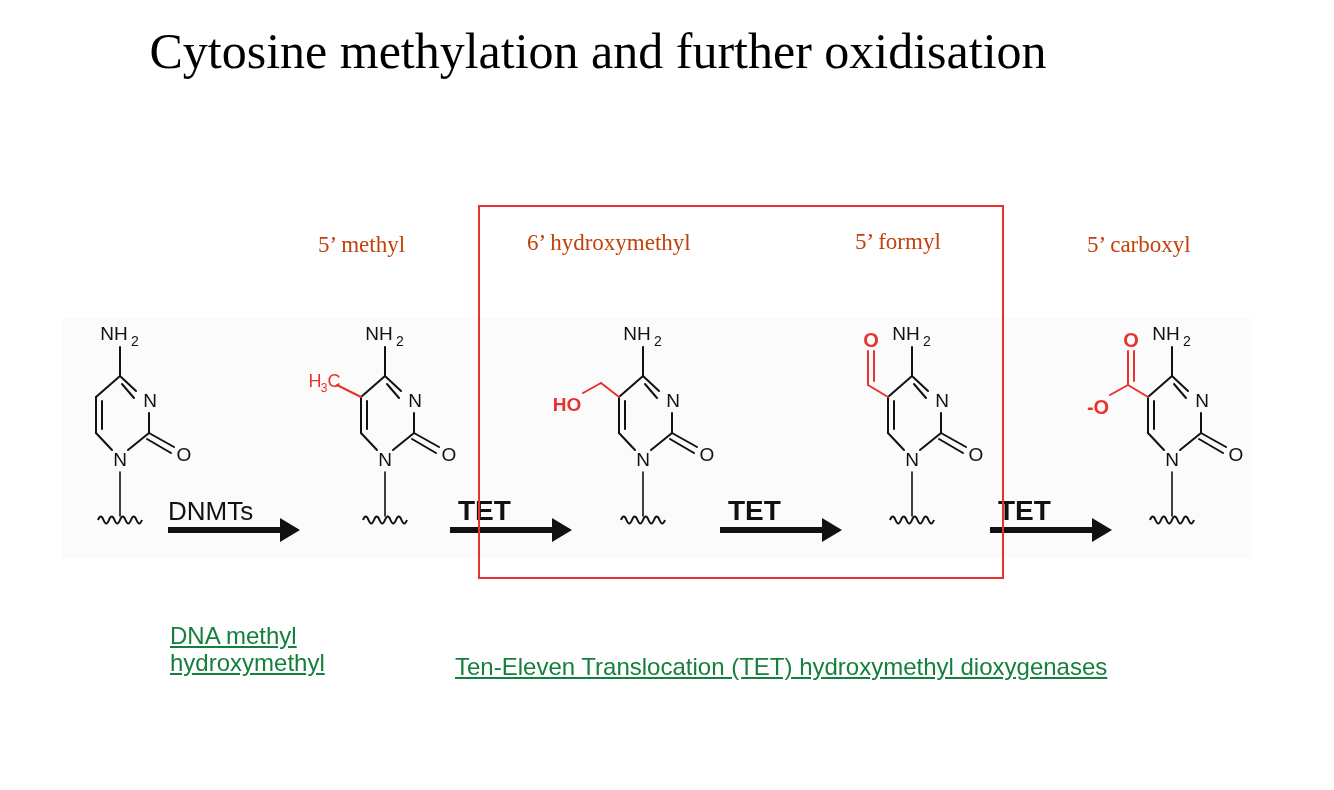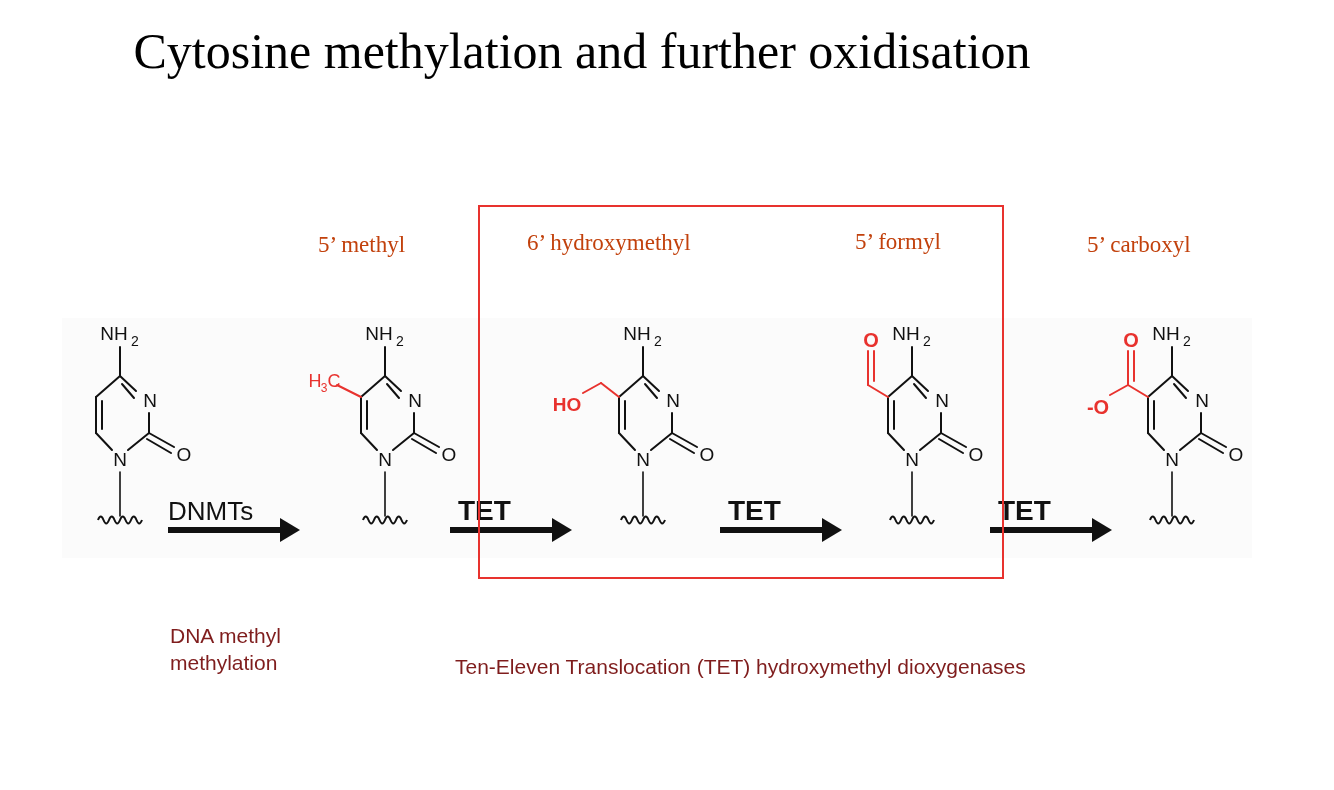--- a/index.html
+++ b/index.html
@@ -1,28 +1,28 @@
 <!DOCTYPE html>
 <html><head>
 <meta charset="utf-8">
 <style>
   html, body { margin: 0; padding: 0; background: #ffffff; }
   body { width: 1334px; height: 790px; position: relative; overflow: hidden; }
   .title {
-    position: absolute; left: 0; width: 1164px; top: 22px;
+    position: absolute; left: 16px; width: 1164px; top: 22px;
     text-align: center; font-family: "Liberation Serif", "DejaVu Serif", serif;
     font-size: 50px; color: #000;
   }
   .label-red {
     position: absolute; font-family: "Liberation Serif", "DejaVu Serif", serif;
     font-size: 23px; color: #c2410c; white-space: nowrap;
   }
   .caption {
     position: absolute; font-family: "Liberation Sans", "DejaVu Sans", sans-serif;
-    font-size: 21px; color: #7f1d1d; line-height: 27px;
+    font-size: 24px; color: #15803d; line-height: 27px; text-decoration: underline;
   }
   .scheme-bg {
     position: absolute; left: 62px; top: 318px; width: 1190px; height: 240px;
     background: #fbfbfb;
   }
   svg.scheme { position: absolute; left: 0; top: 0; }
   .highlight-box {
     position: absolute; left: 478px; top: 205px; width: 526px; height: 374px;
     border: 2px solid #e8322e; box-sizing: border-box;
   }
@@ -176,15 +176,15 @@
       <rect x="990" y="527" width="108" height="6" fill="#111"></rect>
       <polygon points="1092,518 1112,530 1092,542" fill="#111"></polygon>
       <text x="998" y="520" fill="#111" font-size="28" font-family="&quot;Liberation Sans&quot;, &quot;DejaVu Sans&quot;, sans-serif" text-anchor="start" font-weight="bold">TET</text>
     </g>
   </svg>
 
 <div class="highlight-box"></div>
 
 <div class="caption" style="left:170px;top:622px;">
   <div>DNA methyl</div>
-  <div>methylation</div>
+  <div>hydroxymethyl</div>
 </div>
 <div class="caption" style="left:455px;top:653px;">Ten-Eleven Translocation (TET) hydroxymethyl dioxygenases</div>
 
 </body></html>

